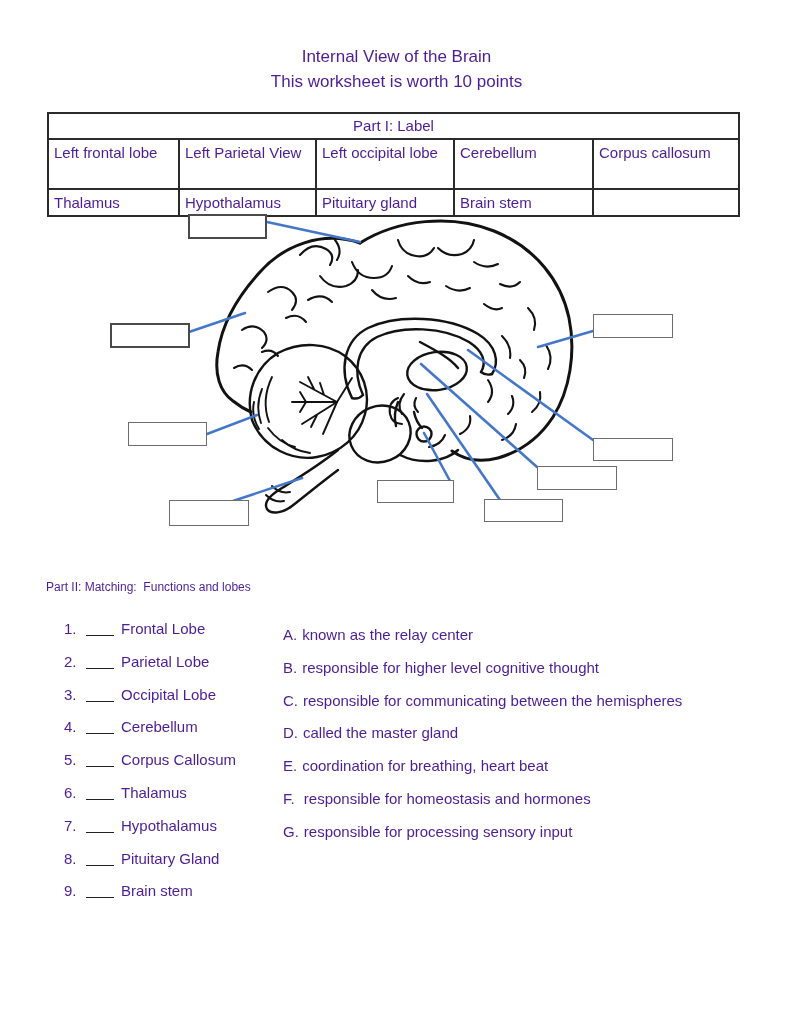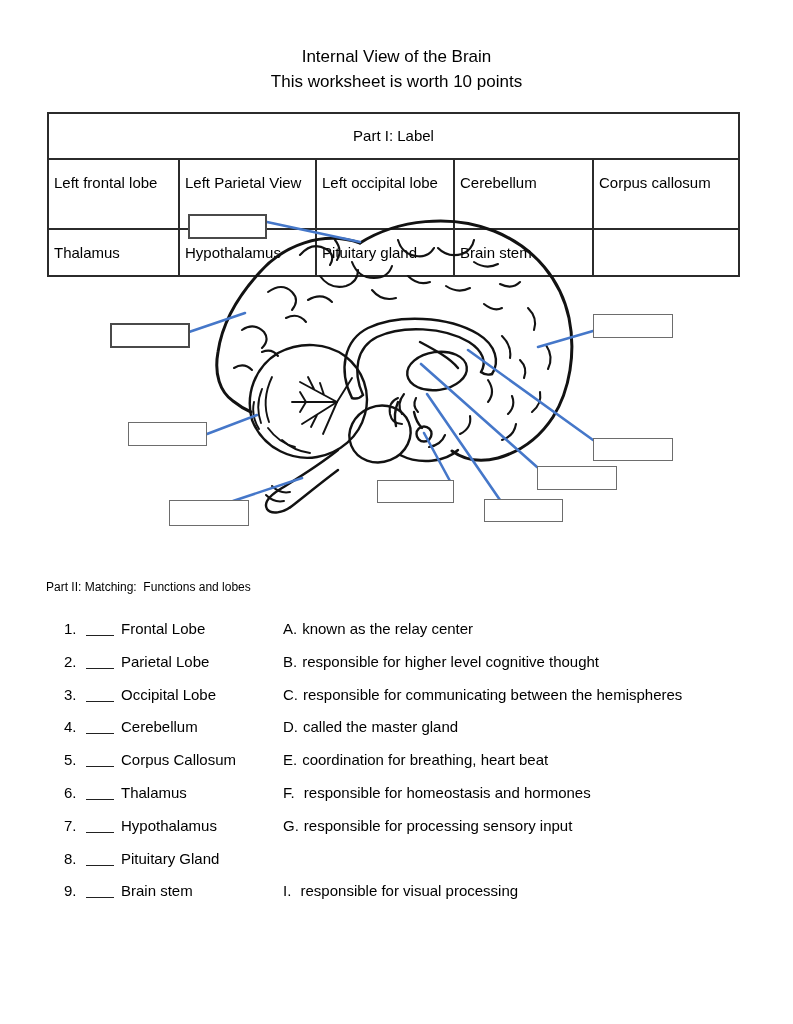--- a/index.html
+++ b/index.html
@@ -1,45 +1,45 @@
 <!DOCTYPE html>
 <html><head>
 <meta charset="utf-8">
 <style>
   html,body{margin:0;padding:0;background:#ffffff;}
   #page{position:relative;width:793px;height:1024px;background:#ffffff;
-        font-family:"Liberation Sans","DejaVu Sans",sans-serif;color:#000000;overflow:hidden;}
+        font-family:"Liberation Sans","DejaVu Sans",sans-serif;color:#4c1d95;overflow:hidden;}
 
   
   #title{position:absolute;top:44px;left:0;width:793px;text-align:center;
          font-size:17px;line-height:25px;}
 
   
   #wordbank{position:absolute;left:47px;top:112px;border-collapse:collapse;table-layout:fixed;}
-  #wordbank td{border:2px solid #2b2b2b;font-size:15px;padding:12px 5px;vertical-align:top;line-height:21px;}
+  #wordbank td{border:2px solid #2b2b2b;font-size:15px;padding:2px 5px;vertical-align:top;line-height:21px;}
   #wordbank td.hdr{text-align:center;height:20px;line-height:20px;}
   #wordbank tr.r1 td{height:44px;}
   #wordbank tr.r2 td{height:21px;}
 
   
   #diagram{position:absolute;left:0;top:0;width:793px;height:560px;}
   #brain-svg{position:absolute;left:0;top:0;}
   .ansbox{position:absolute;background:#ffffff;border:2px solid #4a4a4a;box-sizing:border-box;
           font-size:13px;line-height:20px;padding:0 4px;}
   .ansbox.thin{border-width:1.5px;border-color:#6d6d6d;}
 
   
   #part2-heading{position:absolute;left:46px;top:580px;font-size:12px;white-space:pre-wrap;text-align:right;}
   #match{position:absolute;left:64px;top:620px;width:715px;}
   .mrow{display:flex;align-items:flex-start;height:32.8px;font-size:15px;}
   .mleft{width:219px;display:flex;align-items:flex-start;}
   .mnum{width:20px;}
   .blank{display:inline-block;width:28px;height:15px;border-bottom:1.6px solid #222;
          margin:0 7px 0 2px;}
-  .mopt{white-space:pre-wrap;}
+  .mopt{white-space:pre-wrap;margin-top:6px;}
   .mletter{margin-right:5px;}
 </style>
 </head>
 <body>
 
 <div id="page">
 
   <div id="title">
     <div>Internal View of the Brain</div>
     <div>This worksheet is worth 10 points</div>
@@ -252,17 +252,16 @@
           <span class="blank"></span>
           <span>Pituitary Gland</span>
         </span>
     </div>
     <div class="mrow">
       <span class="mleft">
           <span class="mnum">9.</span>
           <span class="blank"></span>
           <span>Brain stem</span>
         </span>
-      <span class="mopt"><span class="mletter">I.</span><span> responsible for visual processing</span></span>
     </div>
   </div>
 
 </div>
 
 </body></html>

